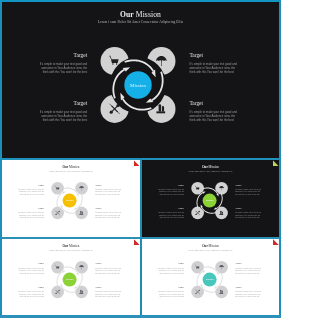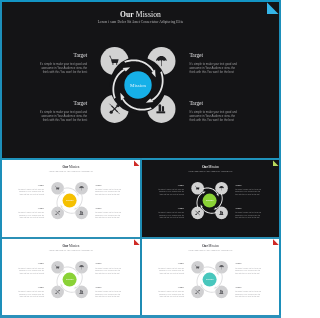--- a/index.html
+++ b/index.html
@@ -9,21 +9,21 @@
   
   .frame-l{position:absolute;left:0;top:0;width:2px;height:318px;background:#1d8fba;}
   .frame-t{position:absolute;left:0;top:0;width:281px;height:2px;background:#1395c4;}
   .frame-r{position:absolute;left:279px;top:0;width:2px;height:318px;background:#1d8fba;}
   .frame-b{position:absolute;left:0;top:315px;width:281px;height:3px;background:#2b91bb;}
   .sep-h1{position:absolute;left:0;top:158px;width:281px;height:2px;background:#1f93bc;}
   .sep-h2{position:absolute;left:0;top:236.6px;width:281px;height:2.2px;background:#2b90b6;}
   .sep-v {position:absolute;left:139.9px;top:158px;width:2.1px;height:157px;background:#1f8cb4;}
 
   
-  .hero{position:absolute;left:2px;top:2px;width:277px;height:156px;background:#141416;overflow:hidden;}
+  .hero{position:absolute;left:2px;top:2px;width:277px;height:156px;background:#141416;overflow:hidden;padding-left:13px;}
   .corner-tri{position:absolute;right:0;top:0;width:12.4px;height:12.4px;background:#35b5e8;
      clip-path:polygon(0 0, 0 100%, 100% 100%);}
 
   .slide{position:absolute;left:-2px;top:-2px;width:281px;height:158px;}
 
   .title{position:absolute;left:0;top:10px;width:281px;text-align:center;
      font-family:"Liberation Serif",serif;font-size:7.6px;color:#f2f2f2;letter-spacing:.1px;line-height:9px;}
   .title b{font-weight:700;}
   .title span{font-weight:400;}
   .subtitle{position:absolute;left:0;top:19.5px;width:281px;text-align:center;

